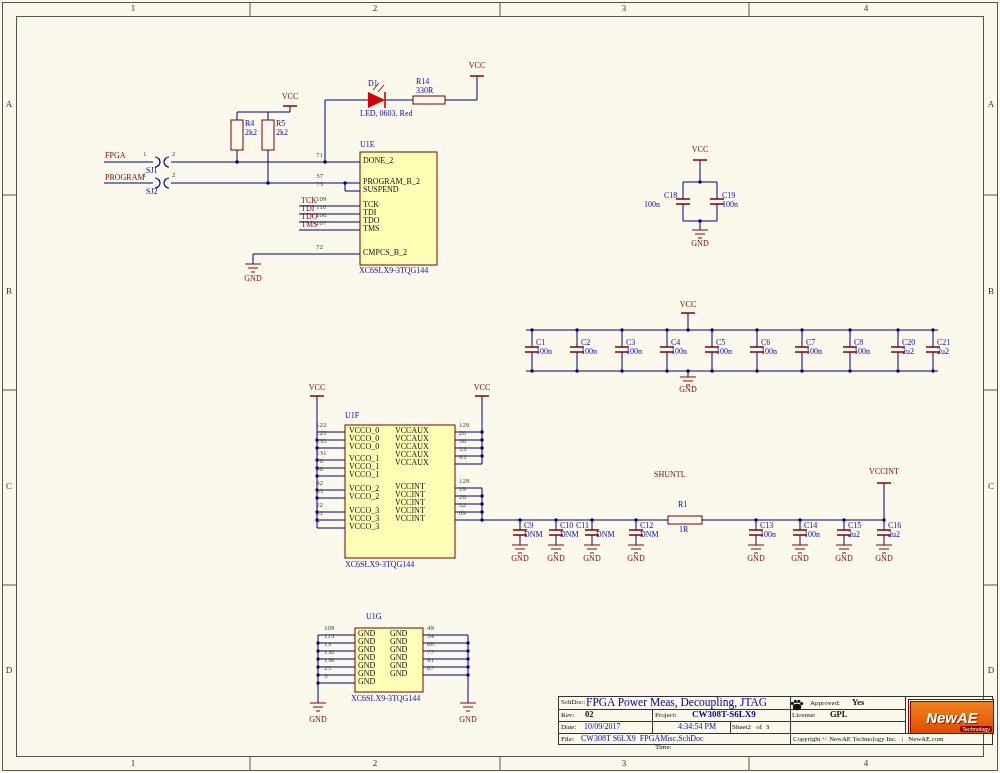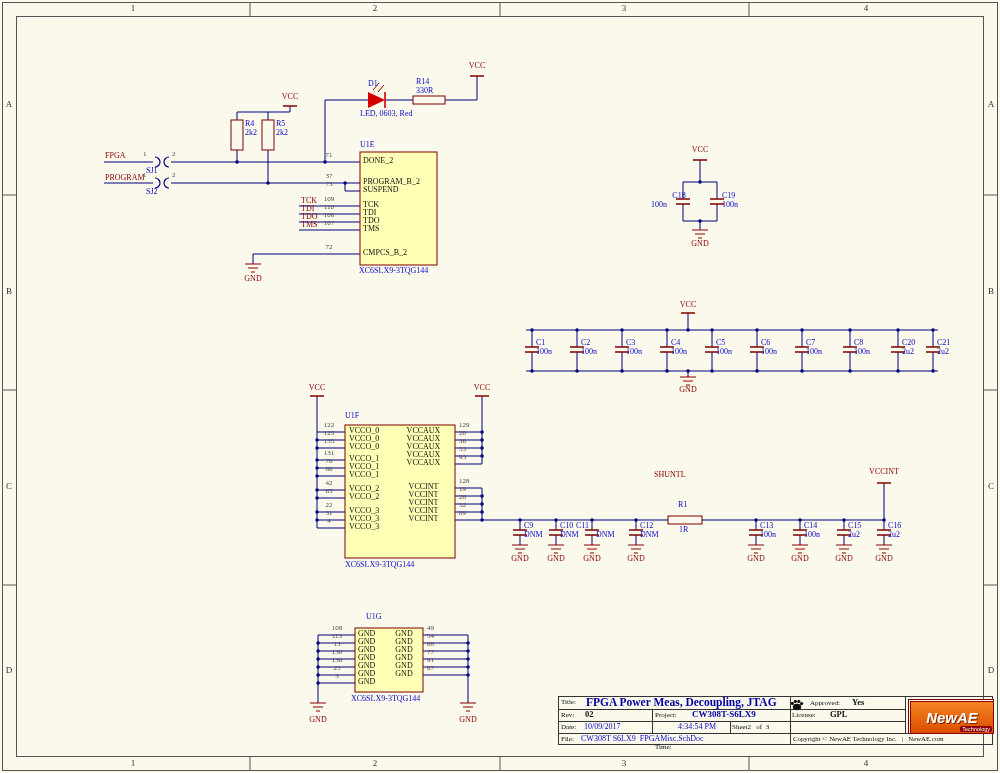--- a/index.html
+++ b/index.html
@@ -5,29 +5,29 @@
   html,body{margin:0;padding:0}
   body{width:1000px;height:773px;position:relative;background:#FAF9EC;font-family:"Liberation Serif",serif;overflow:hidden}
   svg.layer{position:absolute;left:0;top:0}
   .t{position:absolute;white-space:pre;line-height:1;font-family:"Liberation Serif",serif}
   .net{font-size:8px;color:#8B0000}
   .pwr{font-size:8px;color:#8B0000;width:24px;text-align:center}
   .des{font-size:8px;color:#0A0AC8}
   .pn{font-size:7px;color:#4A4A4A}
   .nm{font-size:8px;color:#101010}
   .part{font-size:8px;color:#0A0AC8}
-  .ra{text-align:center}
+  .ra{text-align:left}
   .w26{width:26px}.w28{width:28px}.w30{width:30px}.w57{width:57px}.w52{width:52px}
   .fr{font-size:9px;color:#333;width:20px;text-align:center}
   .frv{font-size:9px;color:#333;width:12px;text-align:center}
   .tbl{font-size:7px;color:#111}
   .tbv{font-size:8px;color:#0A0AC8}
   .tbb{font-size:8.5px;color:#111;font-weight:bold}
   .tbp{font-size:9px;color:#0000A6;font-weight:bold}
-  .ttl{font-size:11.5px;color:#0000A6;font-weight:bold}
+  .ttl{font-size:11.5px;color:#0000A6;font-weight:normal}
   .tbc{font-size:6.8px;color:#111}
   .logo{position:absolute;left:908px;top:699px;width:82px;height:31px;border:1px solid #7D0000;background:#fff;padding:1px}
   .logo-inner{position:relative;width:100%;height:100%;background:linear-gradient(180deg,#F5821F,#DC4E00);border:1px solid #8B0000;display:flex;align-items:center;justify-content:center}
   .logo-text{font-family:"Liberation Sans",sans-serif;font-style:italic;font-weight:bold;font-size:15px;color:#fff;text-shadow:1px 1px 0 #7A2A00}
   .logo-sub{position:absolute;right:1px;bottom:1px;font-family:"Liberation Sans",sans-serif;font-size:5.5px;color:#fff;background:#8B0000;padding:0 2px;border-radius:2px}
 </style>
 </head>
 <body>
 
 <svg class="layer" width="1000" height="773" viewBox="0 0 1000 773">
@@ -293,21 +293,21 @@
   <div class="t nm ra w28" style="left:390px;top:646px">GND</div>
   <div class="t nm ra w28" style="left:390px;top:654px">GND</div>
   <div class="t nm ra w28" style="left:390px;top:662px">GND</div>
   <div class="t nm ra w28" style="left:390px;top:670px">GND</div>
   <div class="t part" style="left:351px;top:695px">XC6SLX9-3TQG144</div>
   <div class="t pwr" style="left:306px;top:716px">GND</div>
   <div class="t pwr" style="left:456px;top:716px">GND</div>
 </div>
 
 <div>
-  <div class="t tbl" style="left:561px;top:699px">Title:</div>
+  <div class="t tbl" style="left:561px;top:699px">SchDoc:</div>
   <div class="t ttl" style="left:586px;top:697px">FPGA Power Meas, Decoupling, JTAG</div>
   <div class="t tbl" style="left:810px;top:700px">Approved:</div>
   <div class="t tbb" style="left:852px;top:698px">Yes</div>
   <div class="t tbl" style="left:561px;top:712px">Rev:</div>
   <div class="t tbb" style="left:585px;top:710px">02</div>
   <div class="t tbl" style="left:655px;top:712px">Project:</div>
   <div class="t tbp" style="left:692px;top:710px">CW308T-S6LX9</div>
   <div class="t tbl" style="left:792px;top:712px">License:</div>
   <div class="t tbb" style="left:830px;top:710px">GPL</div>
   <div class="t tbl" style="left:561px;top:724px">Date:</div>

